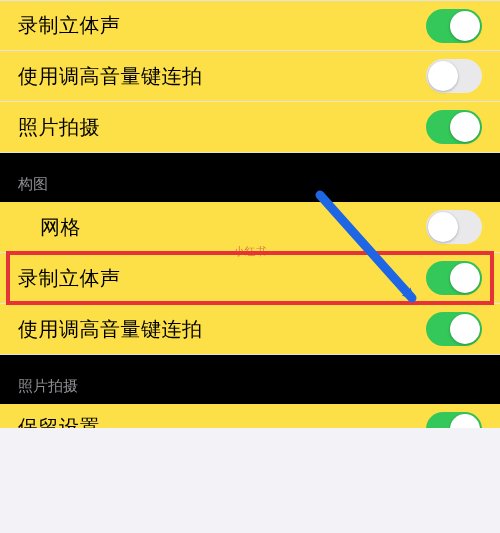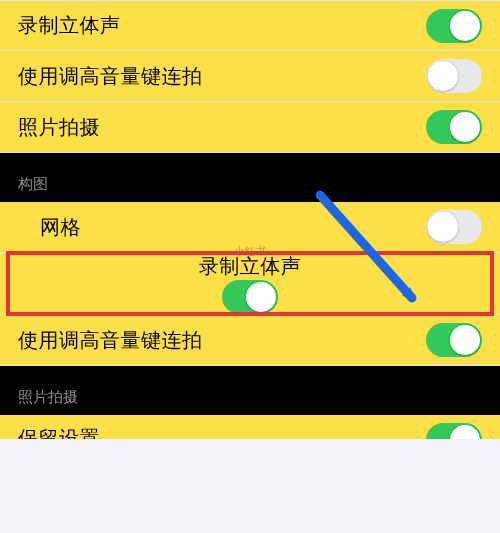--- a/index.html
+++ b/index.html
@@ -113,21 +113,21 @@
 </div>
 
 <div class="section">
   <div class="section-header">构图</div>
   <div class="row" style="position:relative;padding-left:40px;">
     <span class="row-label">网格</span>
     <span class="toggle off">
         <span class="knob"></span>
       </span>
   </div>
-  <div class="row" style="position:relative;flex-direction:column;">
+  <div class="row" style="position:relative;">
     <span class="watermark">小红书</span>
     <span class="row-label">录制立体声</span>
     <span class="toggle on">
         <span class="knob"></span>
       </span>
     <span class="highlight-frame"></span>
   </div>
   <div class="row">
     <span class="row-label">使用调高音量键连拍</span>
     <span class="toggle on">

